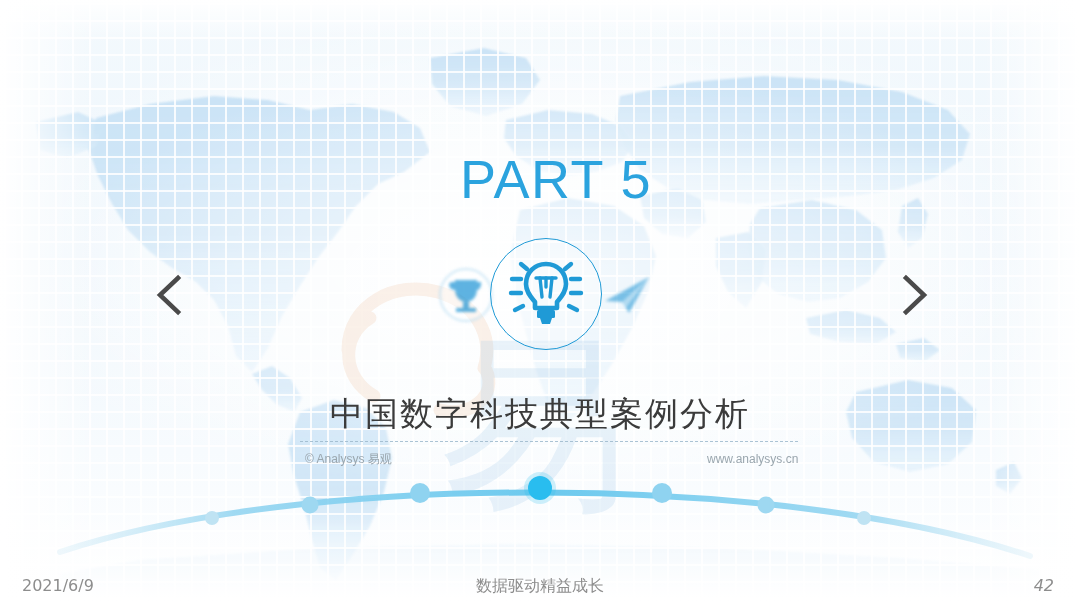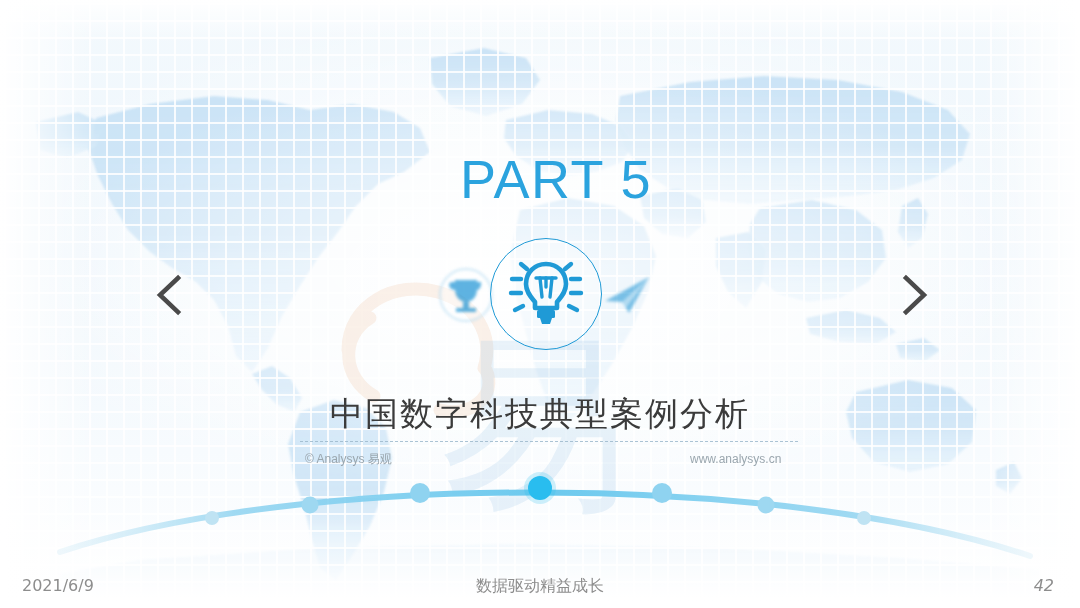--- a/index.html
+++ b/index.html
@@ -170,21 +170,21 @@
   .brand-left, .brand-right {
     position: absolute;
     top: 452px;
     font-size: 12px;
     line-height: 14px;
     color: #9aa6ae;
     font-family: Liberation Sans, sans-serif;
     white-space: nowrap;
   }
   .brand-left  { left: 305px; }
-  .brand-right { left: 690px; color: #9aa6ae; }
+  .brand-right { left: 707px; color: #9aa6ae; }
 
   
   .progress-arc {
     position: absolute;
     left: 0;
     top: 452px;
     width: 1080px;
     height: 110px;
   }
 

